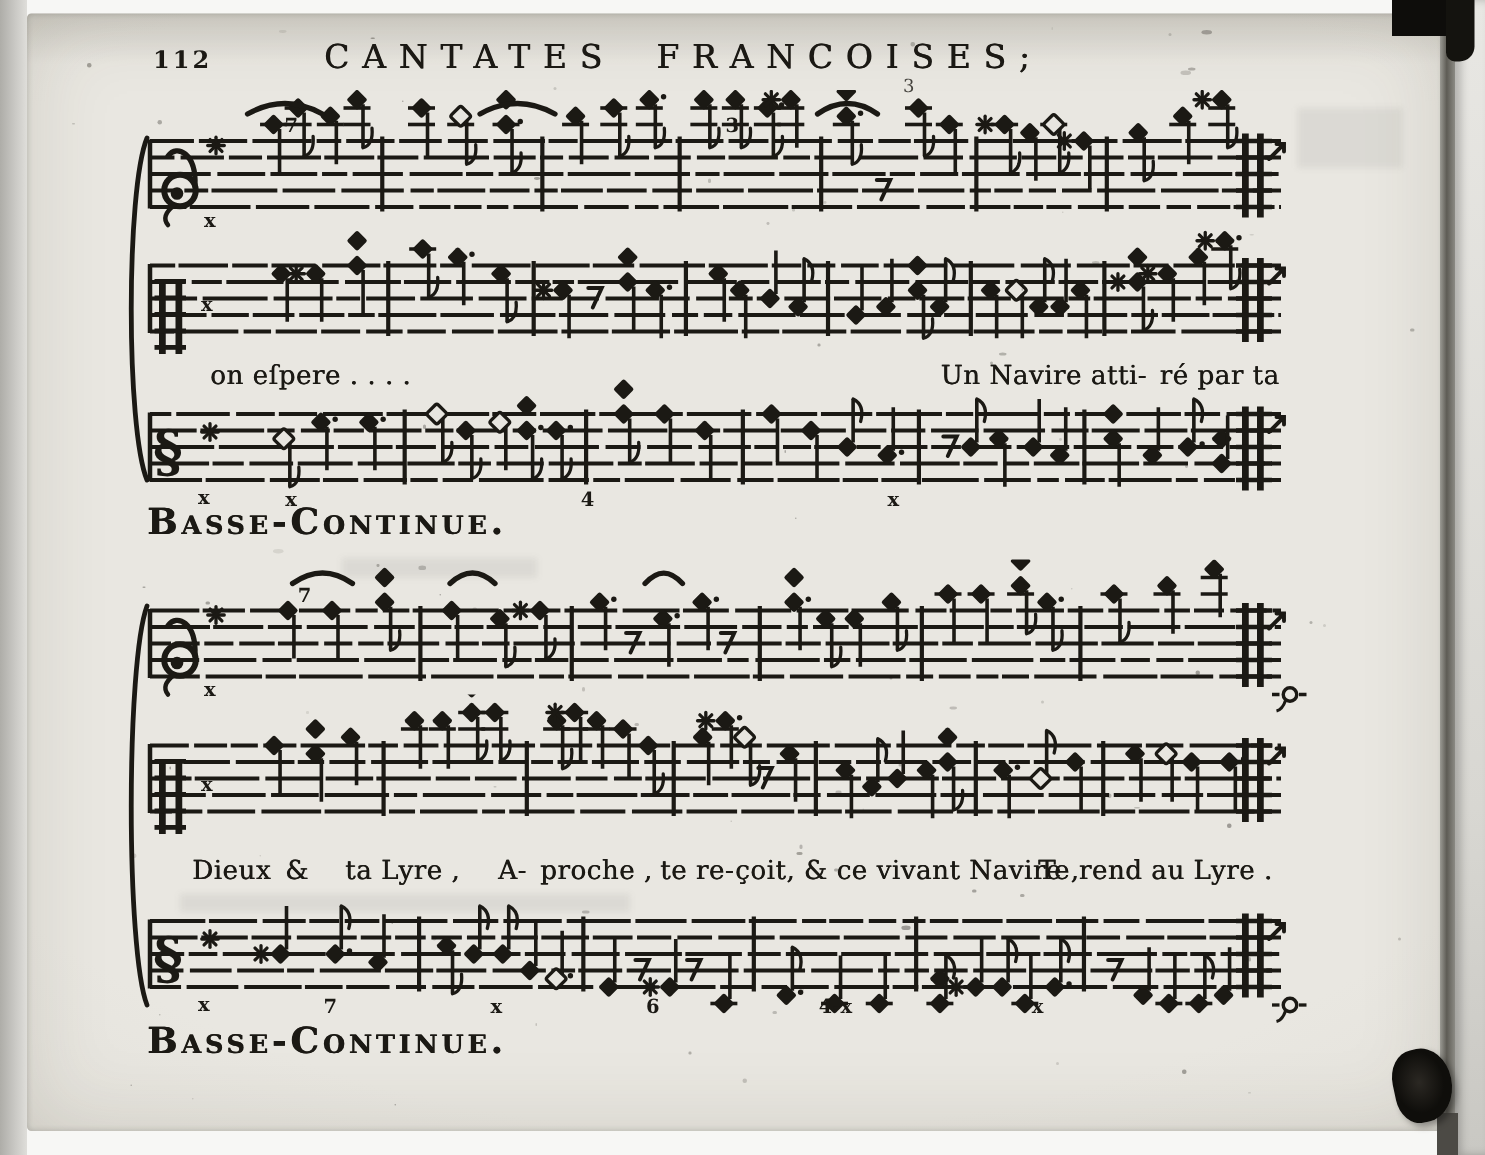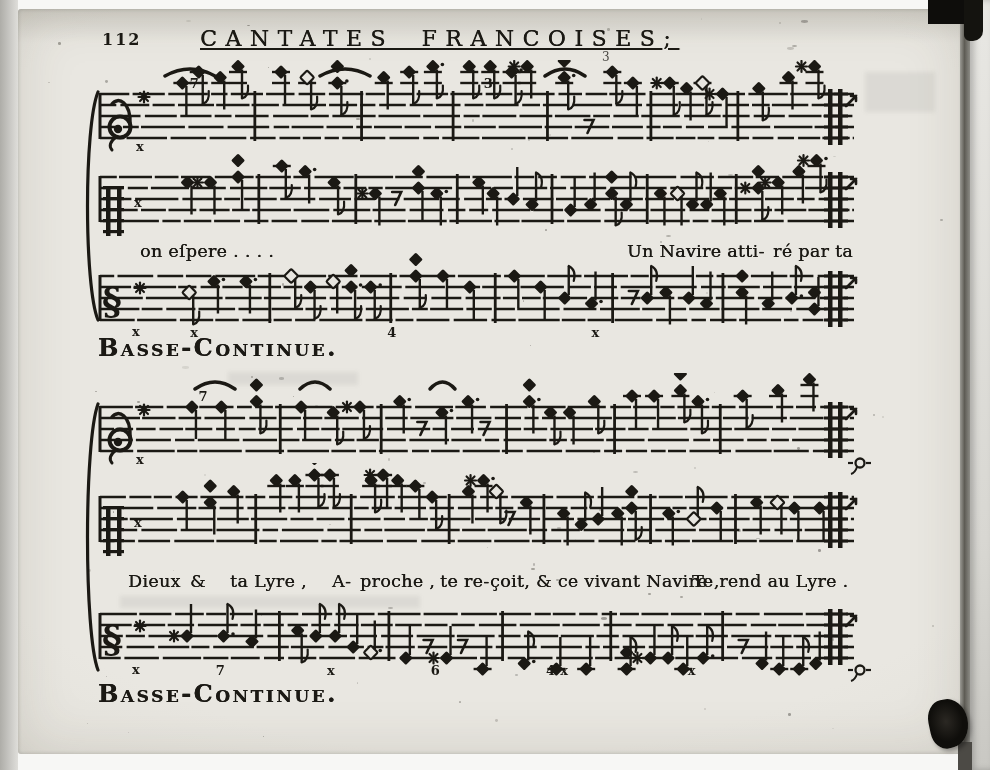--- a/index.html
+++ b/index.html
@@ -21,22 +21,22 @@
         box-shadow:inset 4px 0 6px rgba(0,0,0,.22);}
   .corner1{position:absolute;left:928px;top:0;width:52px;height:24px;background:#0e0d0b;z-index:8;}
   .corner2{position:absolute;left:964px;top:0;width:19px;height:41px;background:#14130f;
         border-radius:0 0 10px 6px;z-index:8;}
   .clasp{position:absolute;left:929px;top:699px;width:39px;height:49px;z-index:8;
         background:radial-gradient(60% 60% at 45% 45%, #2b2823, #0f0e0b 70%);
         border-radius:46% 54% 58% 42%;transform:rotate(-12deg);
         box-shadow:2px 3px 4px rgba(0,0,0,.35);}
   .pagenum{position:absolute;left:102px;top:30px;font-size:16px;font-weight:bold;
         letter-spacing:2px;z-index:2;}
-  .title{position:absolute;left:200px;top:26px;font-size:22px;letter-spacing:8.5px;
-        word-spacing:12px;z-index:2;text-shadow:.4px 0 0 currentColor;text-decoration:underline;}
+  .title{position:absolute;left:216px;top:26px;font-size:22px;letter-spacing:8.5px;
+        word-spacing:12px;z-index:2;text-shadow:.4px 0 0 currentColor;}
   .catchword{position:absolute;left:602px;top:50px;font-size:12px;z-index:2;opacity:.8;}
   .staff{position:absolute;width:780px;height:112px;z-index:1;}
   .brace{position:absolute;z-index:1;}
   .lyrics{position:absolute;left:0;top:0;width:990px;height:770px;z-index:2;pointer-events:none;}
   .lyr{position:absolute;font-size:17.5px;letter-spacing:.3px;white-space:nowrap;
         text-shadow:.3px 0 0 currentColor;}
   .bclabel{position:absolute;font-size:24px;font-weight:bold;font-variant:small-caps;
         letter-spacing:2.5px;z-index:2;text-shadow:.3px 0 0 currentColor;}
   .ghost{position:absolute;left:468px;top:592px;font-size:15px;color:#3a3834;opacity:.17;
         filter:blur(.4px);letter-spacing:.6px;z-index:1;white-space:nowrap;}

